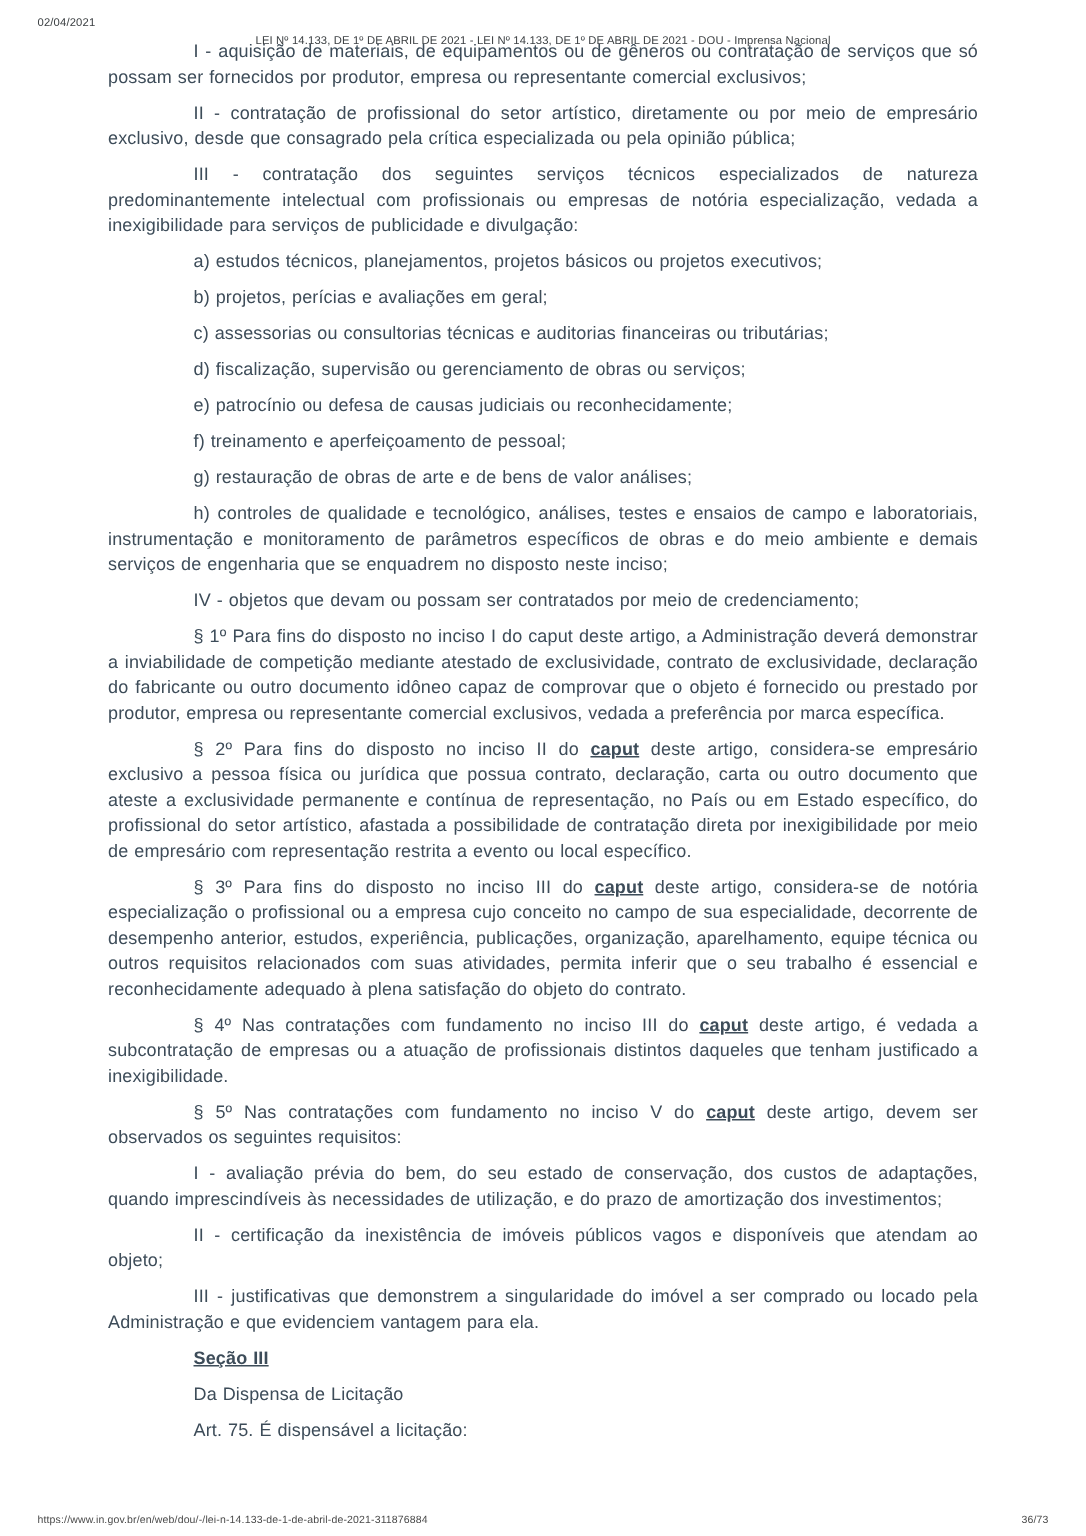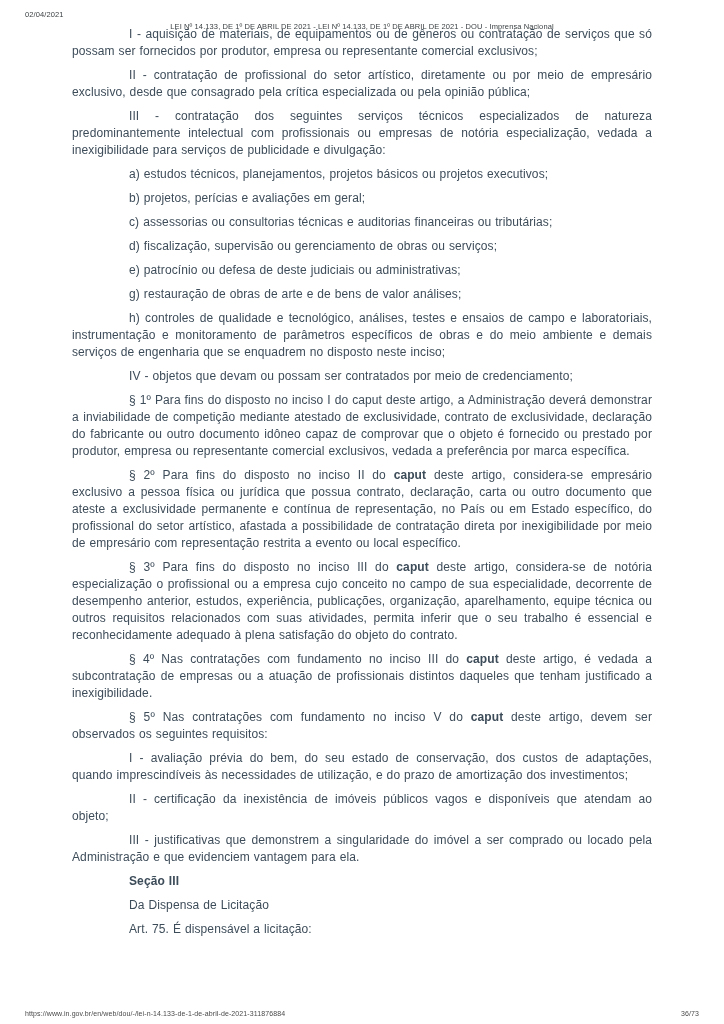--- a/index.html
+++ b/index.html
@@ -48,20 +48,21 @@
     text-align: justify;
     text-indent: 57px;
     font-size: 12px;
     line-height: 17px;
     color: #3d4c59;
     letter-spacing: 0.1px;
     word-spacing: 0.5px;
   }
   .doc-body p.para span.b {
     font-weight: bold;
+    text-decoration: underline;
   }
   .doc-body p.para.heading {
     font-weight: bold;
   }
   .print-footer {
     position: absolute;
     left: 25px;
     right: 25px;
     bottom: 7px;
     display: flex;
@@ -82,21 +83,22 @@
   </div>
 
   <div class="doc-body" id="doc-body">
       <p class="para"><span>I - aquisição de materiais, de equipamentos ou de gêneros ou contratação de serviços que só possam ser fornecidos por produtor, empresa ou representante comercial exclusivos;</span></p>
       <p class="para"><span>II - contratação de profissional do setor artístico, diretamente ou por meio de empresário exclusivo, desde que consagrado pela crítica especializada ou pela opinião pública;</span></p>
       <p class="para"><span>III - contratação dos seguintes serviços técnicos especializados de natureza predominantemente intelectual com profissionais ou empresas de notória especialização, vedada a inexigibilidade para serviços de publicidade e divulgação:</span></p>
       <p class="para"><span>a) estudos técnicos, planejamentos, projetos básicos ou projetos executivos;</span></p>
       <p class="para"><span>b) projetos, perícias e avaliações em geral;</span></p>
       <p class="para"><span>c) assessorias ou consultorias técnicas e auditorias financeiras ou tributárias;</span></p>
       <p class="para"><span>d) fiscalização, supervisão ou gerenciamento de obras ou serviços;</span></p>
-      <p class="para"><span>e) patrocínio ou defesa de deste judiciais ou administrativas;</span></p>
+      <p class="para"><span>e) patrocínio ou defesa de causas judiciais ou reconhecidamente;</span></p>
+      <p class="para"><span>f) treinamento e aperfeiçoamento de pessoal;</span></p>
       <p class="para"><span>g) restauração de obras de arte e de bens de valor análises;</span></p>
       <p class="para"><span>h) controles de qualidade e tecnológico, análises, testes e ensaios de campo e laboratoriais, instrumentação e monitoramento de parâmetros específicos de obras e do meio ambiente e demais serviços de engenharia que se enquadrem no disposto neste inciso;</span></p>
       <p class="para"><span>IV - objetos que devam ou possam ser contratados por meio de credenciamento;</span></p>
       <p class="para"><span>§ 1º Para fins do disposto no inciso I do caput deste artigo, a Administração deverá demonstrar a inviabilidade de competição mediante atestado de exclusividade, contrato de exclusividade, declaração do fabricante ou outro documento idôneo capaz de comprovar que o objeto é fornecido ou prestado por produtor, empresa ou representante comercial exclusivos, vedada a preferência por marca específica.</span></p>
       <p class="para"><span>§ 2º Para fins do disposto no inciso II do </span><span class="b">caput</span><span> deste artigo, considera-se empresário exclusivo a pessoa física ou jurídica que possua contrato, declaração, carta ou outro documento que ateste a exclusividade permanente e contínua de representação, no País ou em Estado específico, do profissional do setor artístico, afastada a possibilidade de contratação direta por inexigibilidade por meio de empresário com representação restrita a evento ou local específico.</span></p>
       <p class="para"><span>§ 3º Para fins do disposto no inciso III do </span><span class="b">caput</span><span> deste artigo, considera-se de notória especialização o profissional ou a empresa cujo conceito no campo de sua especialidade, decorrente de desempenho anterior, estudos, experiência, publicações, organização, aparelhamento, equipe técnica ou outros requisitos relacionados com suas atividades, permita inferir que o seu trabalho é essencial e reconhecidamente adequado à plena satisfação do objeto do contrato.</span></p>
       <p class="para"><span>§ 4º Nas contratações com fundamento no inciso III do </span><span class="b">caput</span><span> deste artigo, é vedada a subcontratação de empresas ou a atuação de profissionais distintos daqueles que tenham justificado a inexigibilidade.</span></p>
       <p class="para"><span>§ 5º Nas contratações com fundamento no inciso V do </span><span class="b">caput</span><span> deste artigo, devem ser observados os seguintes requisitos:</span></p>
       <p class="para"><span>I - avaliação prévia do bem, do seu estado de conservação, dos custos de adaptações, quando imprescindíveis às necessidades de utilização, e do prazo de amortização dos investimentos;</span></p>
       <p class="para"><span>II - certificação da inexistência de imóveis públicos vagos e disponíveis que atendam ao objeto;</span></p>

